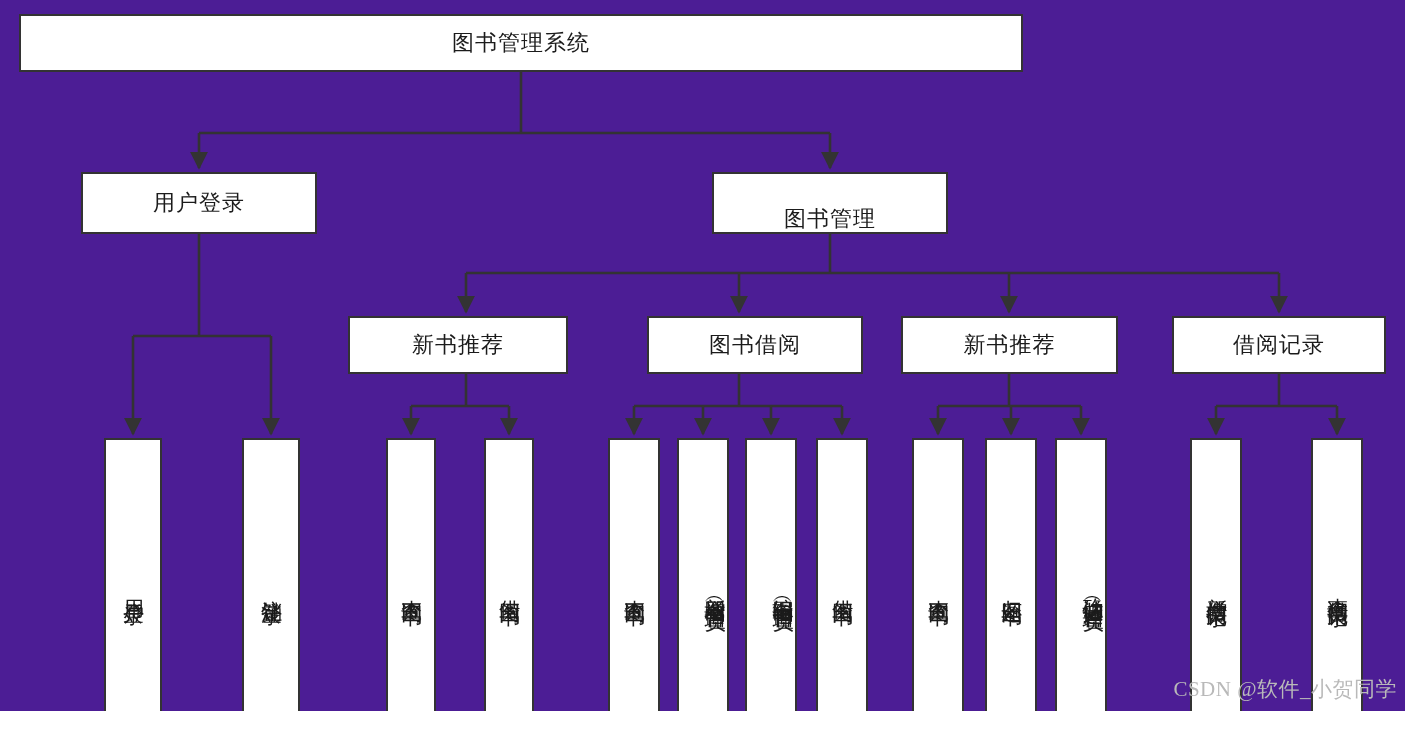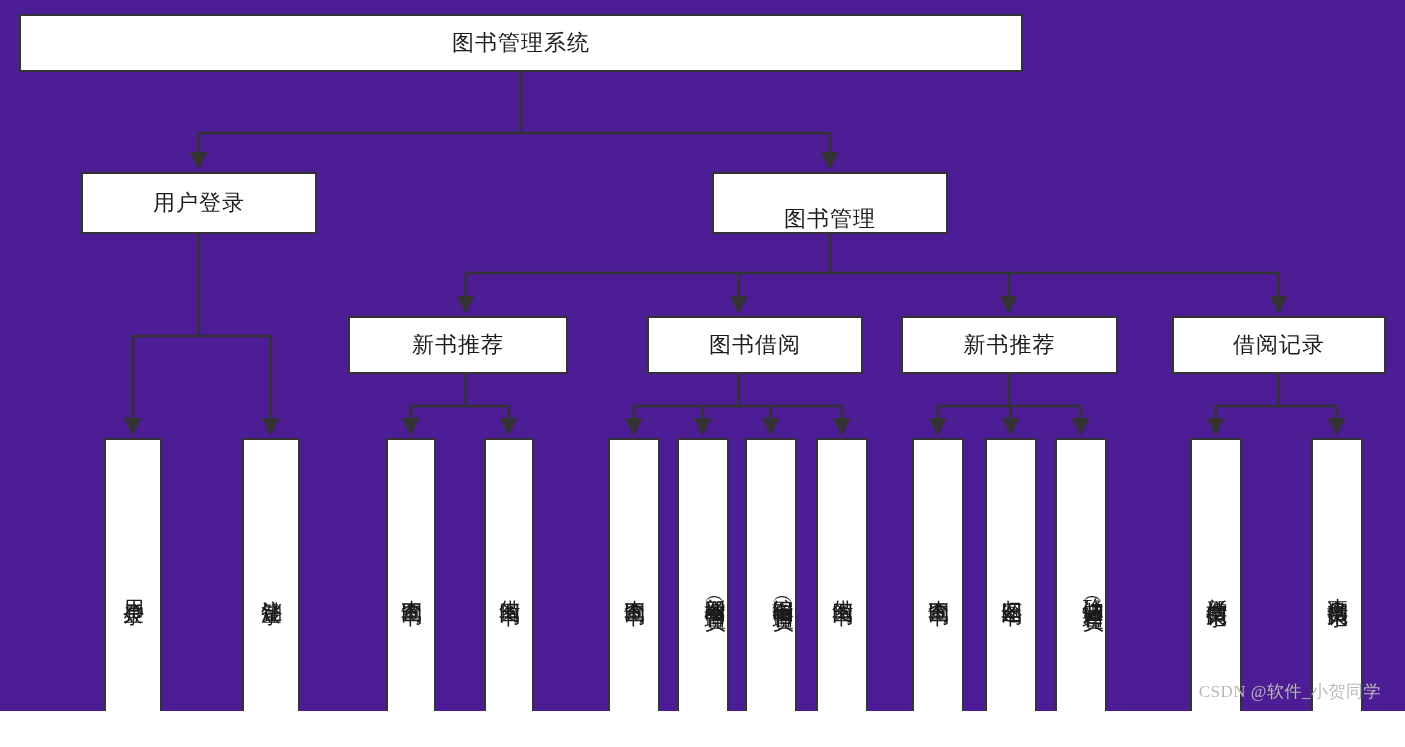--- a/index.html
+++ b/index.html
@@ -52,23 +52,23 @@
     justify-content: center;
     padding-top: 6px;
     text-align: left;
   }
   .node-v.centered {
     align-items: center;
     padding-top: 0;
   }
   #watermark {
     position: absolute;
-    right: 24px;
+    right: 8px;
     bottom: 8px;
-    font-size: 17px;
+    font-size: 21px;
     color: #b9b9b9;
     letter-spacing: 0.5px;
     white-space: nowrap;
     z-index: 3;
     pointer-events: none;
   }
 </style>
 </head>
 <body>
 

